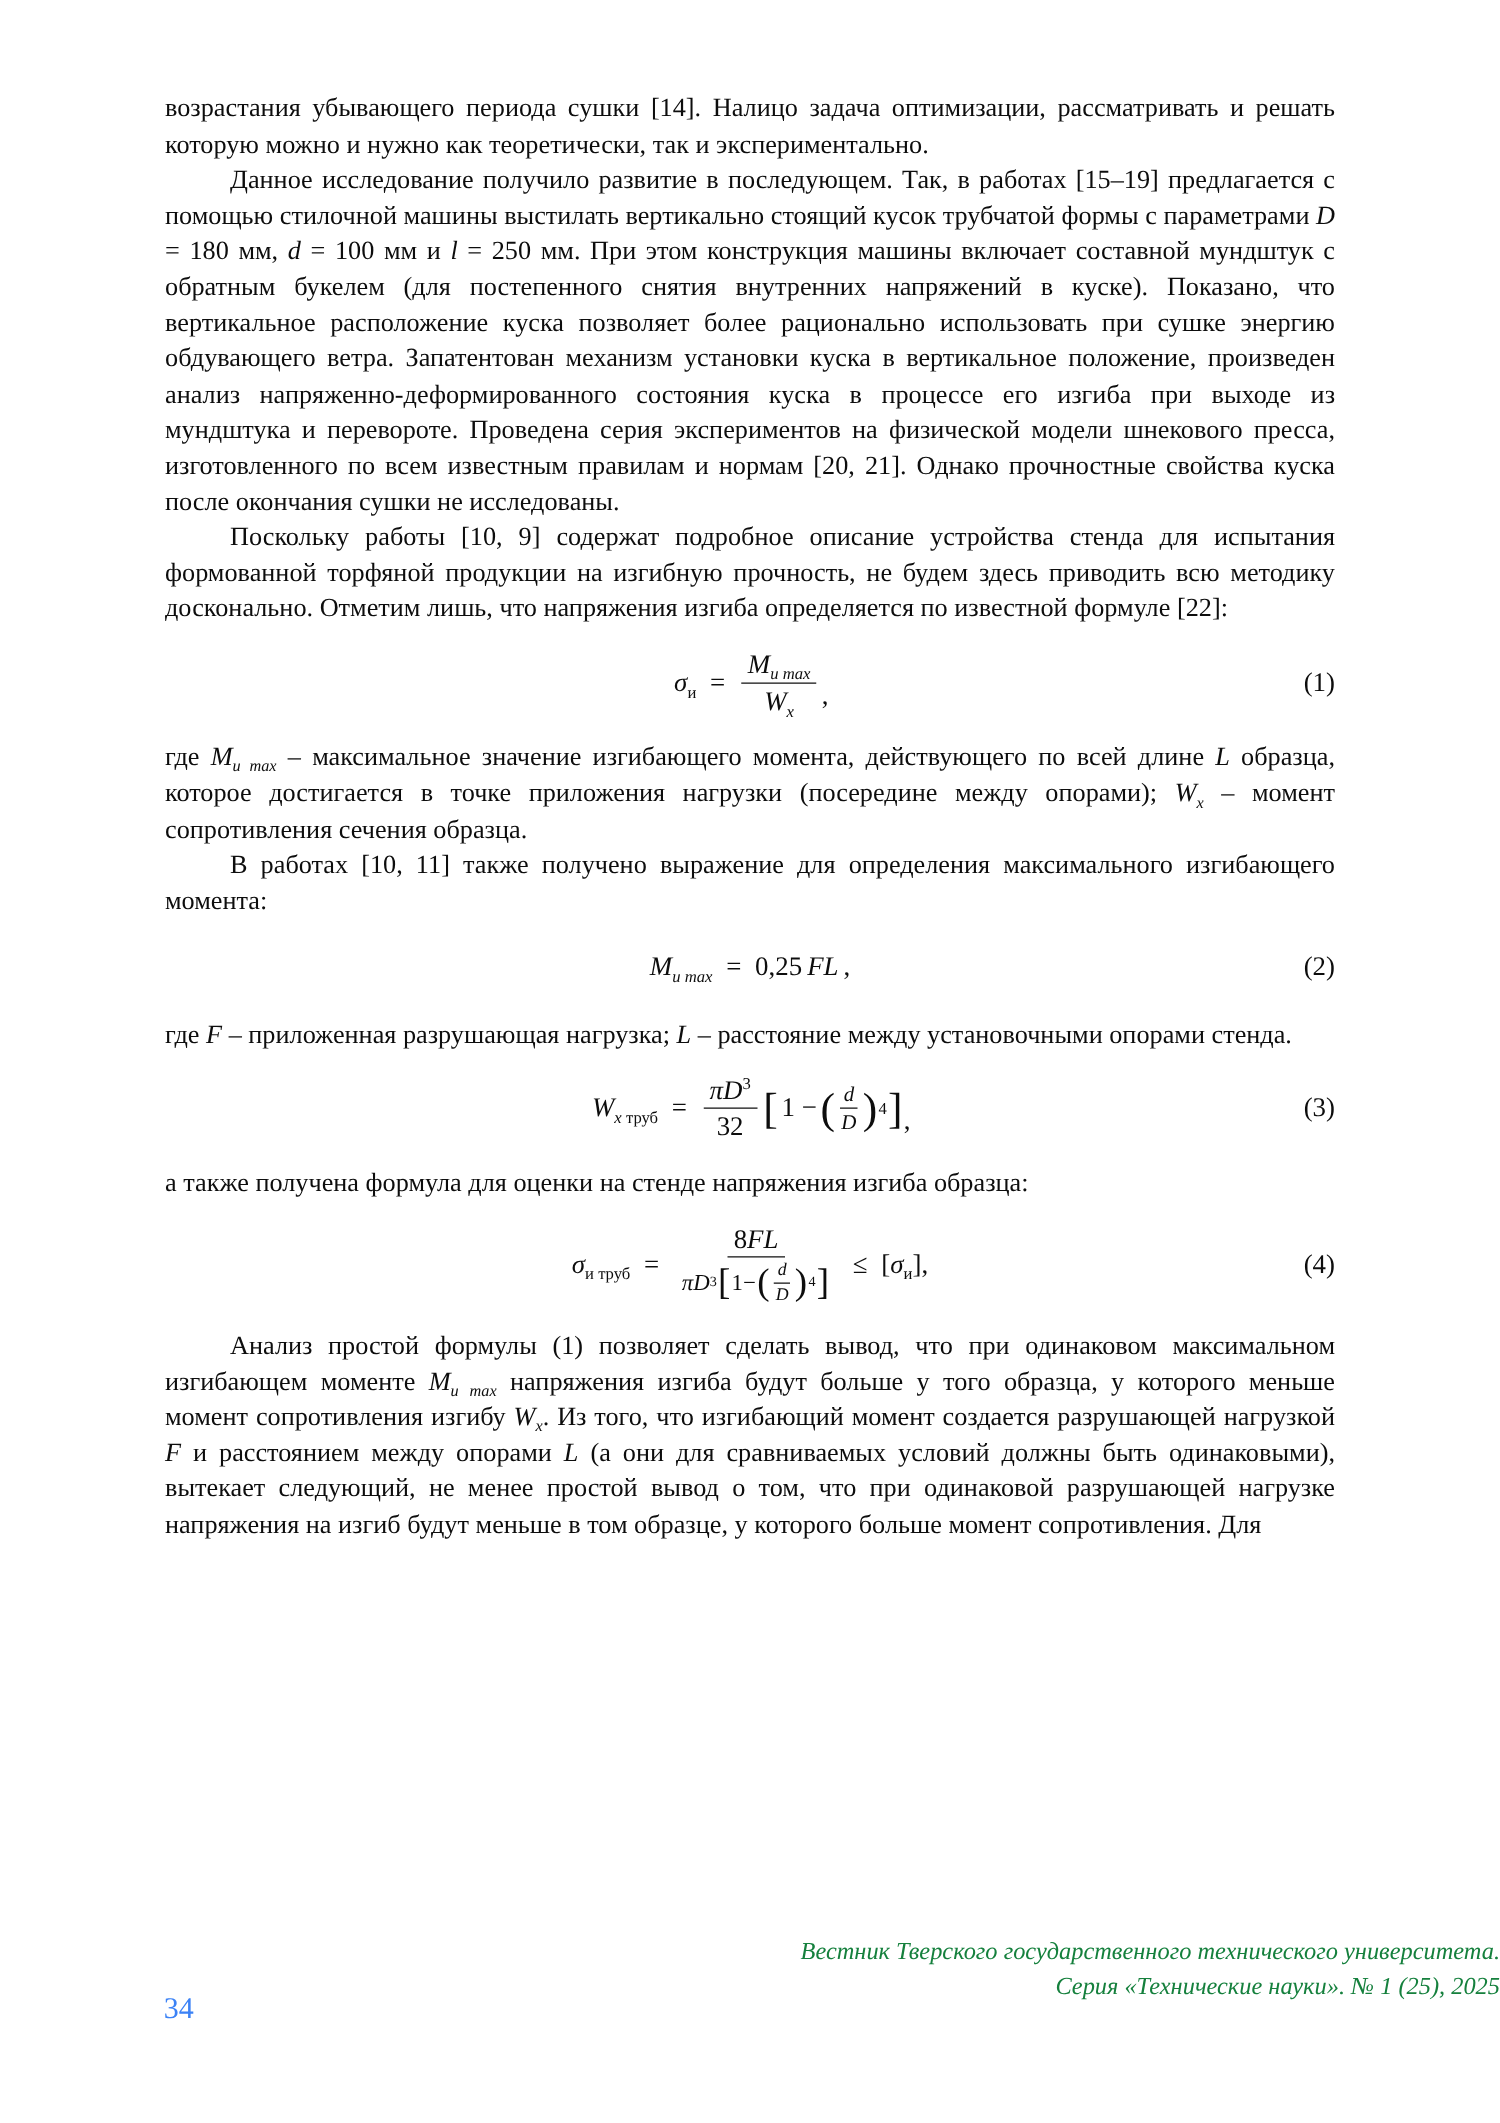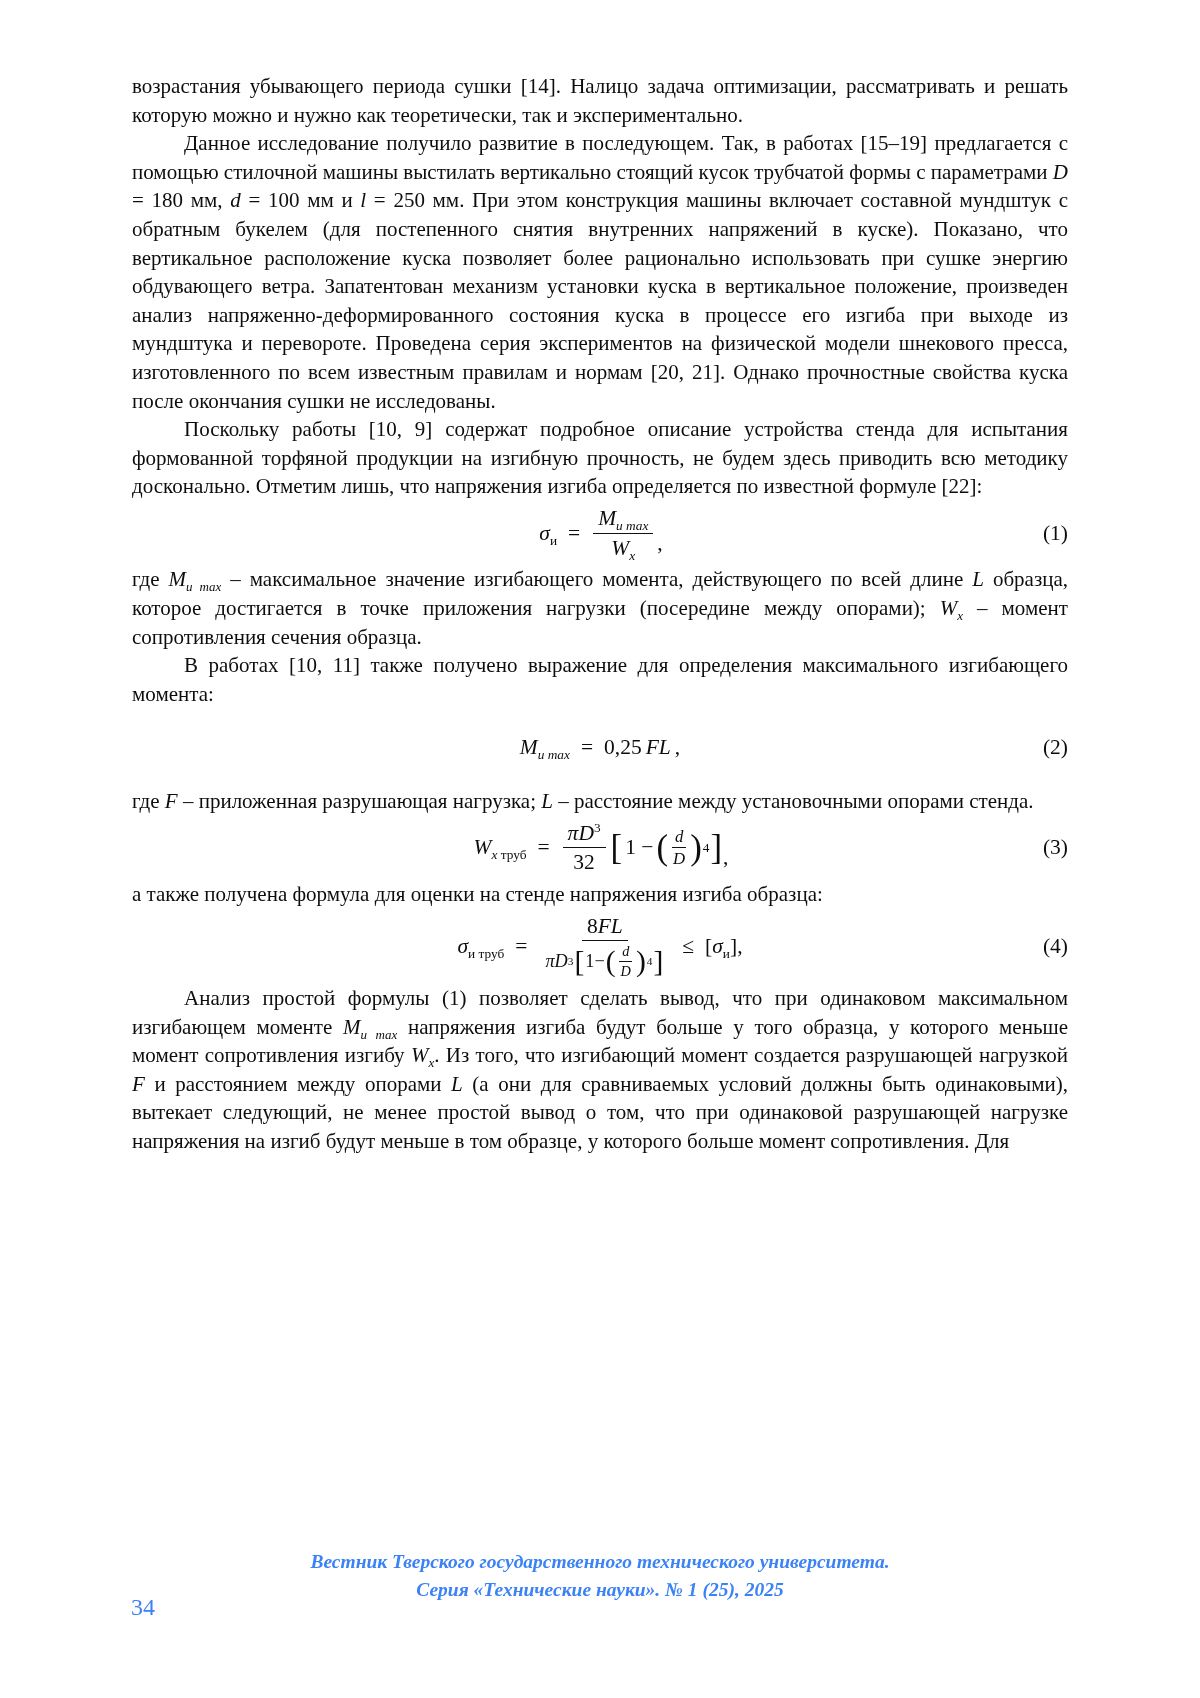--- a/index.html
+++ b/index.html
@@ -10,42 +10,42 @@
   }
   .page{box-sizing:border-box;padding:72px 132px 0 132px;}
   .text{font-size:21px;line-height:28.6px;}
   .para{margin:0;text-align:justify;}
   .para.indent{text-indent:52px;}
   .it{font-style:italic;}
   sub{font-size:0.62em;line-height:0;}
   sup{font-size:0.62em;line-height:0;}
   
   .formula{
-    display:flex;align-items:center;margin:5px 0;font-size:21.5px;
+    display:flex;align-items:center;margin:18px 0;font-size:21.5px;
   }
   .formula.wide-m{margin:25px 0;}
   .f-gap{width:64px;flex:0 0 auto;}
   .f-mid{flex:1;display:flex;justify-content:center;}
   .f-body{display:inline-flex;align-items:center;}
   .f-item{margin:0 2px;white-space:nowrap;}
   .f-eq{margin:0 9px;}
   .f-label{width:64px;flex:0 0 auto;text-align:right;}
   .frac{display:inline-flex;flex-direction:column;align-items:center;text-align:center;margin:0 4px;vertical-align:middle;}
   .frac .top{display:block;padding:0 5px 2px 5px;border-bottom:1.4px solid #111;line-height:1.15;}
   .frac .bot{display:block;padding:2px 5px 0 5px;line-height:1.15;}
   .frac.sm{font-size:0.78em;margin:0 1px;}
   .frac.sm .top{padding:0 3px 1px 3px;}
   .frac.sm .bot{padding:1px 3px 0 3px;}
   .big{font-size:1.62em;font-weight:400;line-height:0.85;margin:0 1px;}
   .den-line{font-size:0.85em;display:inline-flex;align-items:center;}
   .tail{align-self:flex-end;padding-bottom:3px;}
   
   .footer{
-    position:absolute;left:0;right:0;top:1548px;text-align:center;
-    font-style:italic;font-size:19.5px;line-height:28px;color:#3b82f6;font-weight:bold;
+    position:absolute;left:0;right:0;top:1548px;text-align:right;
+    font-style:italic;font-size:19.5px;line-height:28px;color:#15803d;
   }
   .pagenum{
     position:absolute;left:131px;top:1594px;font-size:24px;color:#3b82f6;
   }
 </style>
 </head>
 <body>
 
 <div class="page">
   <div class="text">

